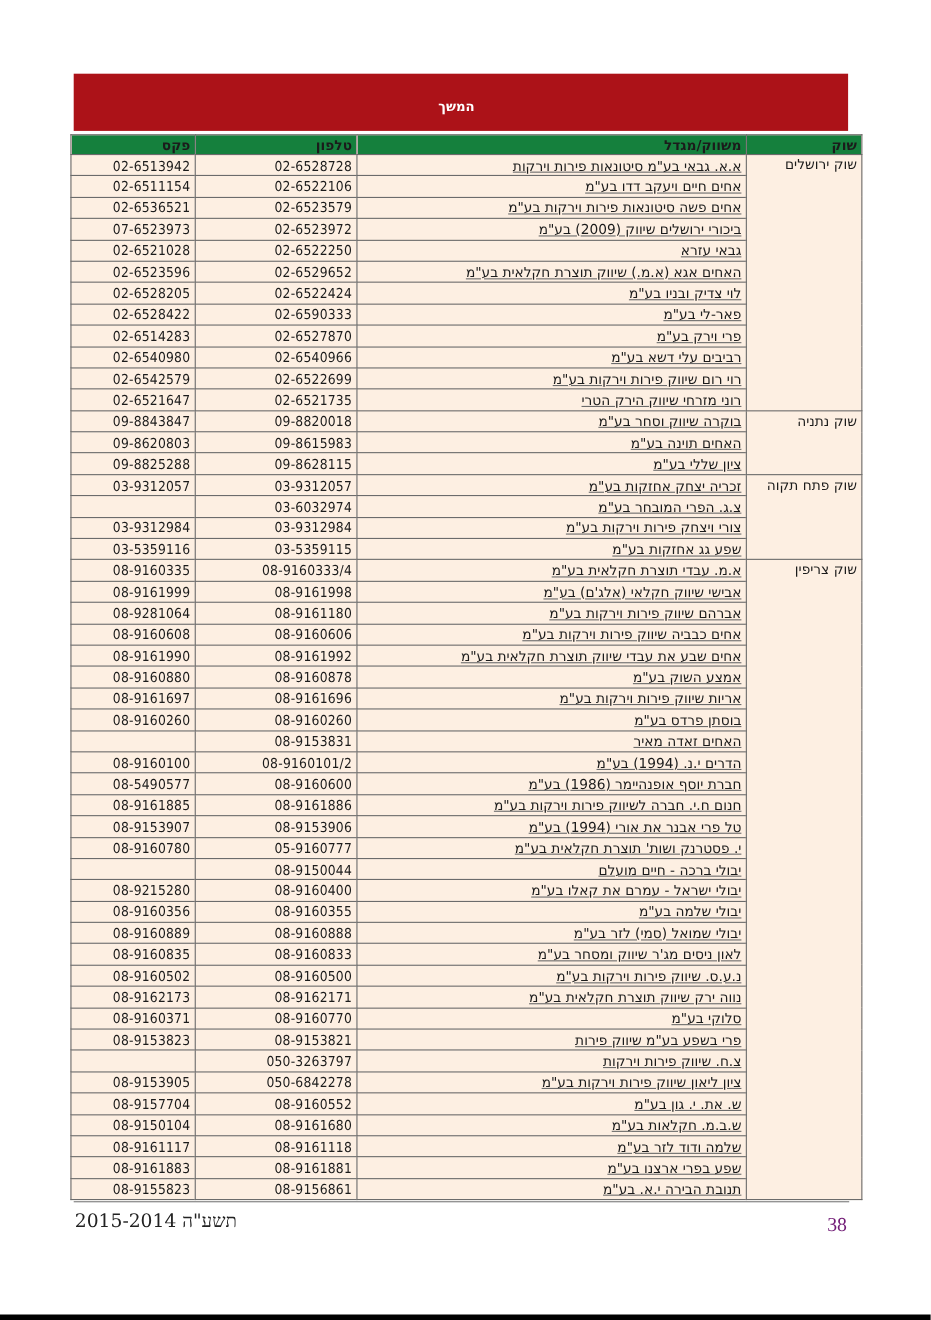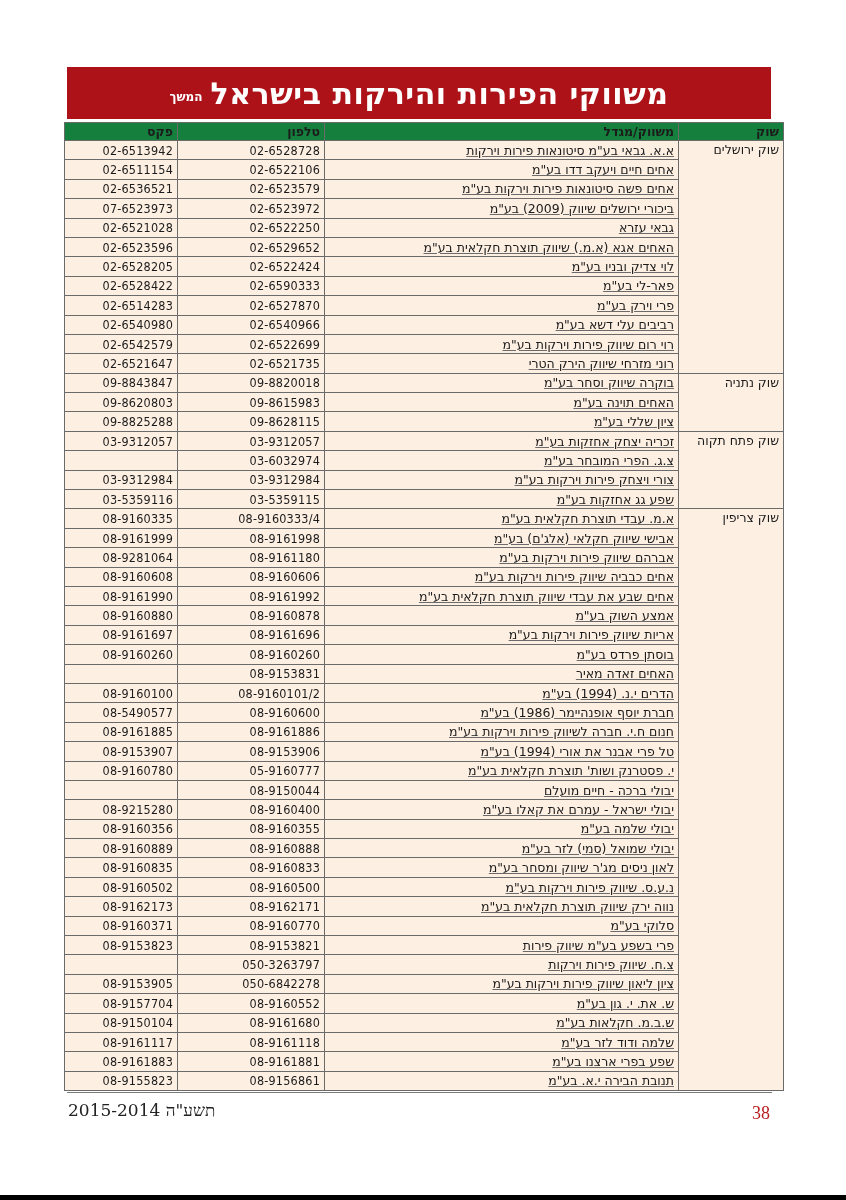--- a/index.html
+++ b/index.html
@@ -26,28 +26,27 @@
   th.c-phone, td.c-phone { width: 138px; text-align: left; }
   th.c-fax, td.c-fax { width: 104px; text-align: left; }
   th.c-phone { text-align: right; padding-right: 60px; }
   th.c-fax { text-align: right; padding-right: 8px; }
   th.c-name { padding-right: 60px; margin-left: 24px; }
   td.c-shuk { vertical-align: top; padding-top: 2px; font-size: 13px; line-height: 18px; white-space: normal; }
   td.c-name { text-decoration: underline; text-decoration-color: #6b6b6b; }
   td.c-phone, td.c-fax { font-family: "DejaVu Sans Condensed", "DejaVu Sans", sans-serif; letter-spacing: 0.2px; text-align: right; padding-right: 6px; }
   .footer-rule { position: absolute; left: 67px; top: 1092px; width: 705px; height: 1px; background: #7a7a7a; }
   .footer-year { position: absolute; left: 68px; top: 1100px; font-family: "DejaVu Serif", serif; font-size: 17px; color: #222; direction: rtl; unicode-bidi: plaintext; }
-  .footer-page { position: absolute; right: 76px; top: 1103px; font-family: "Liberation Serif", serif; font-size: 18px; color: #b91c1c; }
+  .footer-page { position: absolute; right: 76px; top: 1103px; font-family: "Liberation Serif", serif; font-size: 18px; color: #701a75; }
   .bottom-bar { position: absolute; left: 0; bottom: 0; width: 846px; height: 5px; background: #000; }
 </style>
 </head>
 <body>
 
 <div class="banner">
-  <span class="main">משווקי הפירות והירקות בישראל</span>
   <span class="sub">המשך</span>
 </div>
 
 <table class="markets">
   <thead>
     <tr>
       <th class="c-shuk">שוק</th>
       <th class="c-name">משווק/מגדל</th>
       <th class="c-phone">טלפון</th>
       <th class="c-fax">פקס</th>

